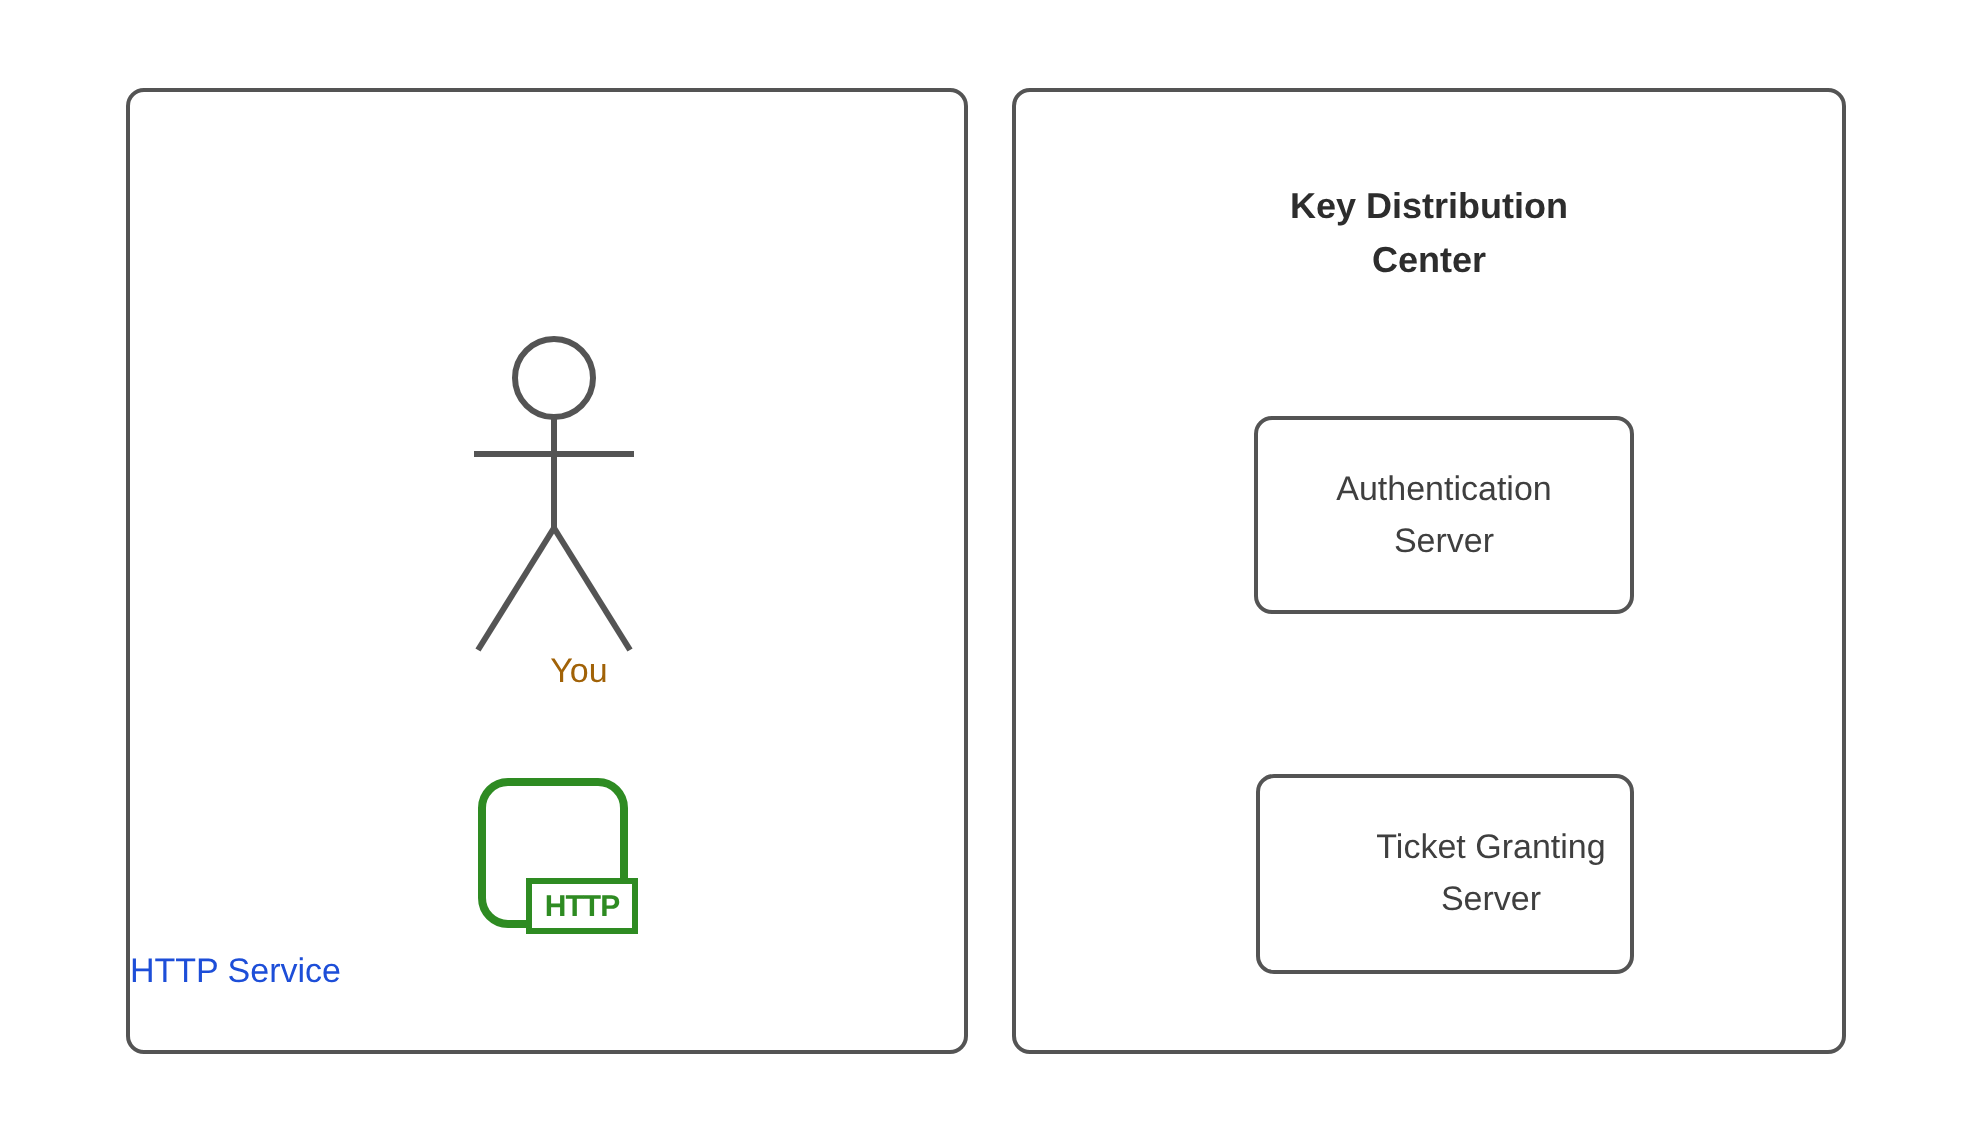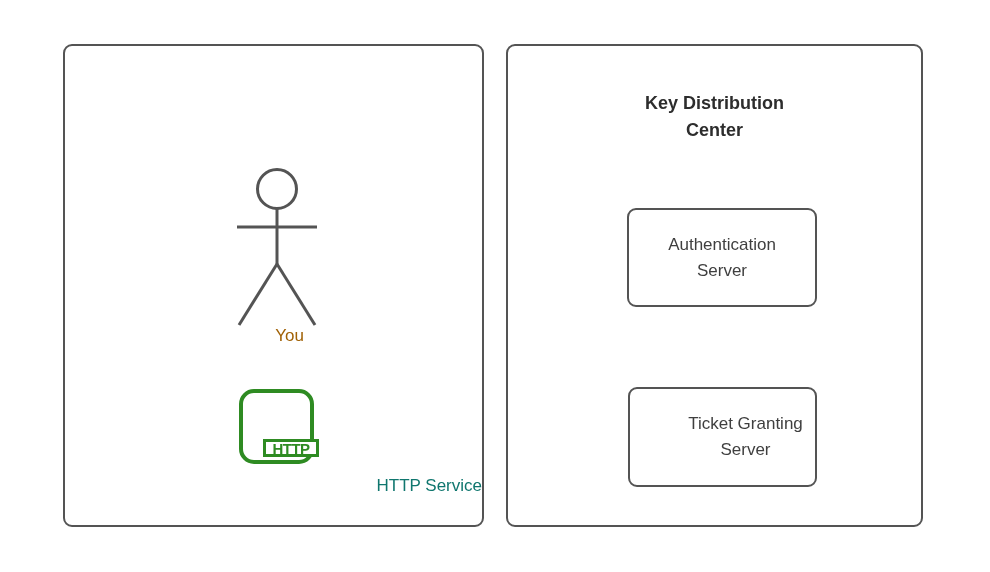--- a/index.html
+++ b/index.html
@@ -72,40 +72,40 @@
     border: 4px solid #2E8B22;
     border-radius: 15px;
     box-sizing: border-box;
     background: transparent;
   }
   .http-badge {
     position: absolute;
     left: 198px;
     top: 393px;
     width: 56px;
-    height: 18px;
+    height: 28px;
     background: #ffffff;
     border: 3px solid #2E8B22;
     box-sizing: border-box;
     display: flex;
     align-items: center;
     justify-content: center;
     font-size: 15px;
     font-weight: bold;
     letter-spacing: -0.5px;
     color: #2E8B22;
   }
   .service-label {
     position: absolute;
     left: 0;
     top: 430px;
     width: 100%;
-    text-align: right;
+    text-align: left;
     font-size: 17px;
-    color: #0f766e;
+    color: #1d4ed8;
   }
 
   .node {
     position: absolute;
     border: 2px solid #545454;
     border-radius: 9px;
     box-sizing: border-box;
     background: #ffffff;
     display: flex;
     align-items: center;

